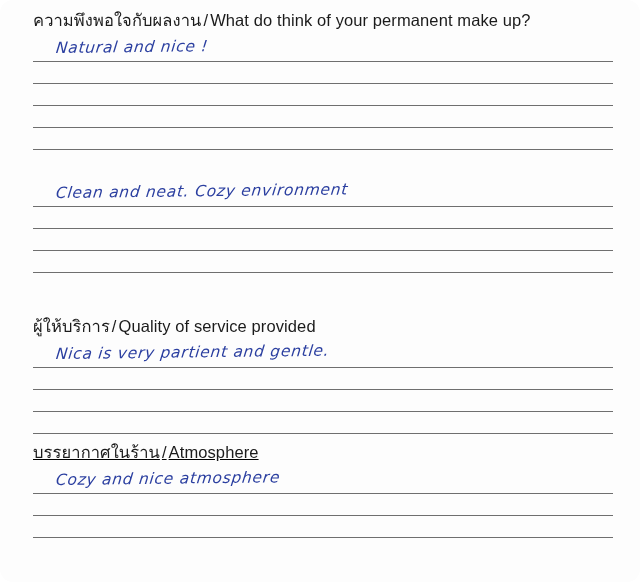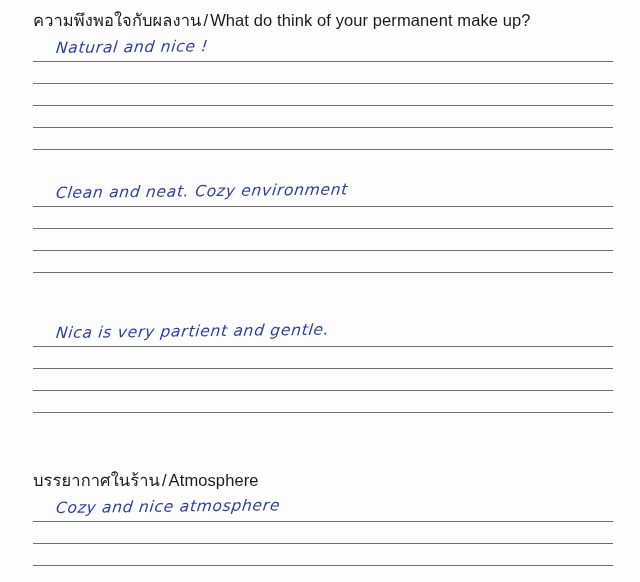--- a/index.html
+++ b/index.html
@@ -58,21 +58,21 @@
     color: #2b3fa0;
     white-space: nowrap;
     letter-spacing: 0.7px;
     transform: skewX(-7deg) rotate(-0.7deg);
     transform-origin: left bottom;
   }
   
   #sec-0 { top: 10px; }
   #sec-1 { top: 176px; }
   #sec-2 { top: 316px; }
-  #sec-3 { top: 470px; }
+  #sec-3 { top: 442px; text-decoration: underline; }
 </style>
 </head>
 <body>
 
 <div class="page">
 
   <div class="section" id="sec-0">
     <div class="q-label">
       <span>ความพึงพอใจกับผลงาน</span><span class="slash">/</span><span>What do think of your permanent make up?</span>
     </div>
@@ -90,20 +90,23 @@
     <div class="lines" style="height:98px;">
       <div class="rule" style="top:24px;"></div>
       <div class="rule" style="top:46px;"></div>
       <div class="rule" style="top:68px;"></div>
       <div class="rule" style="top:90px;"></div>
       <div class="answer" style="top:2px;">Clean and neat.  Cozy environment</div>
     </div>
   </div>
 
   <div class="section" id="sec-2">
+    <div class="q-label">
+      <span>ผู้ให้บริการ</span><span class="slash">/</span><span>Quality of service provided</span>
+    </div>
     <div class="lines" style="height:98px;">
       <div class="rule" style="top:24px;"></div>
       <div class="rule" style="top:46px;"></div>
       <div class="rule" style="top:68px;"></div>
       <div class="rule" style="top:90px;"></div>
       <div class="answer" style="top:2px;">Nica is very partient and gentle.</div>
     </div>
   </div>
 
   <div class="section" id="sec-3">

